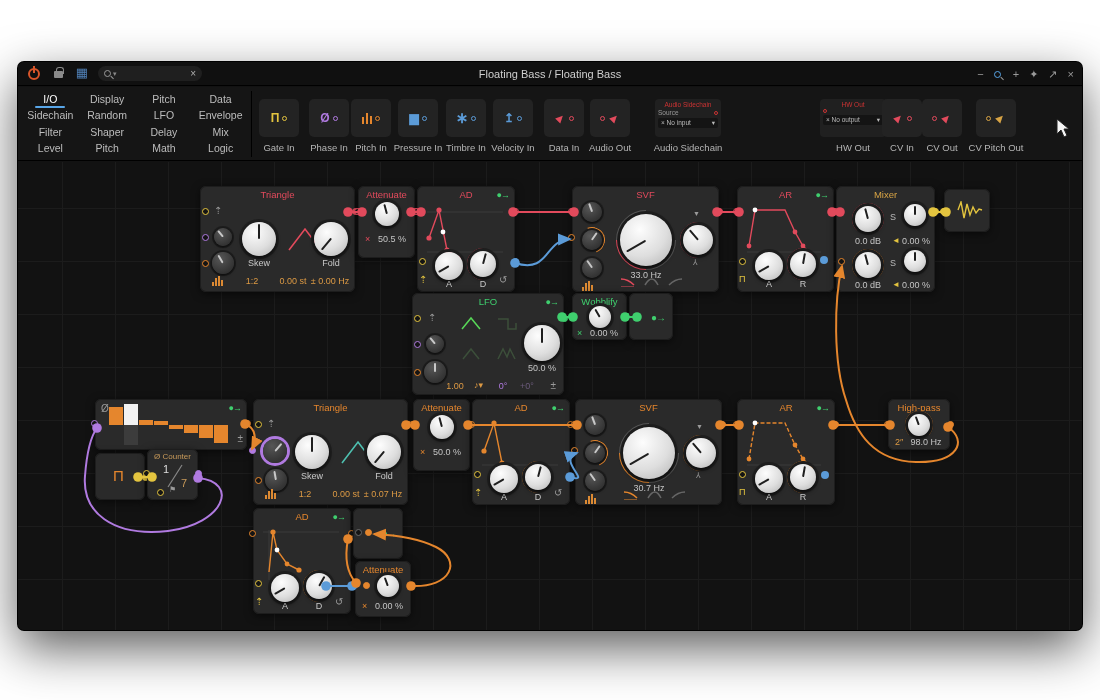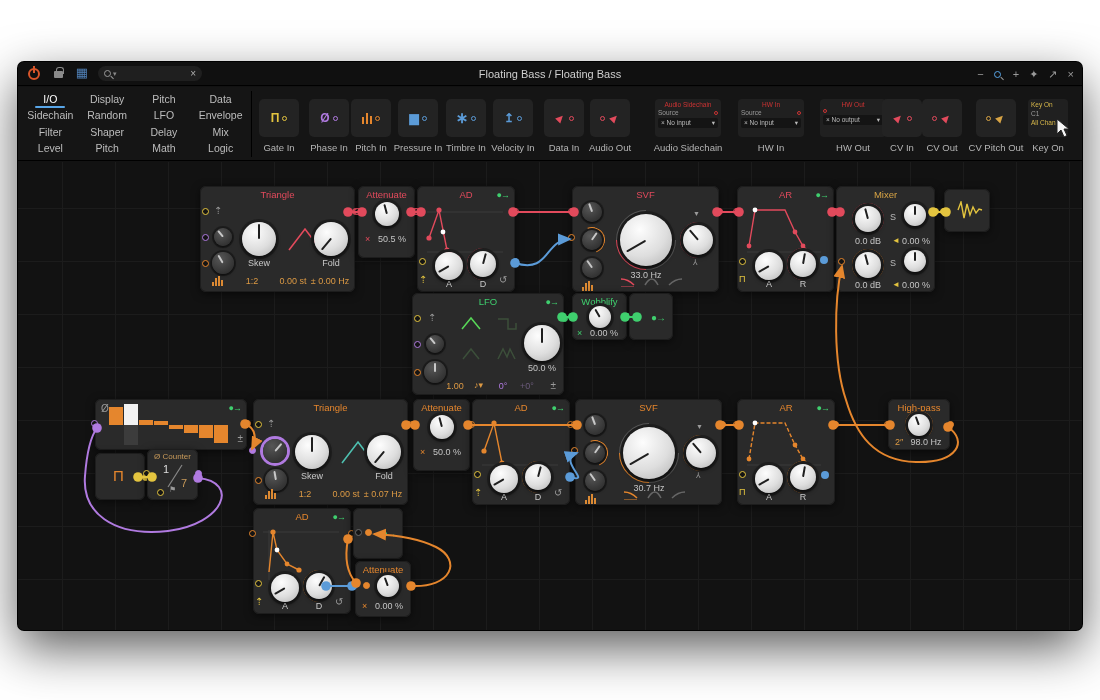--- a/index.html
+++ b/index.html
@@ -199,34 +199,20 @@
             <span>Source</span>
             <span class="rdot"></span>
           </div>
         <div class="hwsel">
             <span>× No input</span>
             <span>▾</span>
           </div>
       </div>
       <div class="pal-label">Audio Sidechain</div>
     </div>
-    <div class="pal-item" style="left:712px;width:82px">
-      <div class="hwbox">
-        <div class="hwt">HW In</div>
-        <div class="hwsrc">
-            <span>Source</span>
-            <span class="rdot"></span>
-          </div>
-        <div class="hwsel">
-            <span>× No input</span>
-            <span>▾</span>
-          </div>
-      </div>
-      <div class="pal-label">HW In</div>
-    </div>
     <div class="pal-item" style="left:794px;width:82px">
       <div class="hwbox">
         <div class="hwt">HW Out</div>
         <div class="hwsrc">
             <span class="rdot"></span>
             <span></span>
           </div>
         <div class="hwsel">
             <span>× No output</span>
             <span>▾</span>
@@ -247,28 +233,20 @@
           <span class="pal-glyph plug" style="color:#e24a5c">►</span>
         </div>
       <div class="pal-label">CV Out</div>
     </div>
     <div class="pal-item" style="left:938px;width:80px">
       <div class="pal-box">
           <span class="pal-dot" style="color:#d8a445"></span>
           <span class="pal-glyph plug" style="color:#d8a445">►</span>
         </div>
       <div class="pal-label">CV Pitch Out</div>
-    </div>
-    <div class="pal-item" style="left:1000px;width:60px">
-      <div class="keybox">
-        <div>Key On</div>
-        <div class="kmid">C1</div>
-        <div>All Chan</div>
-      </div>
-      <div class="pal-label">Key On</div>
     </div>
   </div>
 
   <div class="canvas"></div>
 </div>
 
 <div class="node c-red" style="left:200px;top:186px;width:155px;height:106px">
   <div class="hdr">Triangle</div>
   <span class="port" style="left:2px;top:22px;color:#e3c43f"></span>
   <span class="icg" style="left:14px;top:19px">⇡</span>

